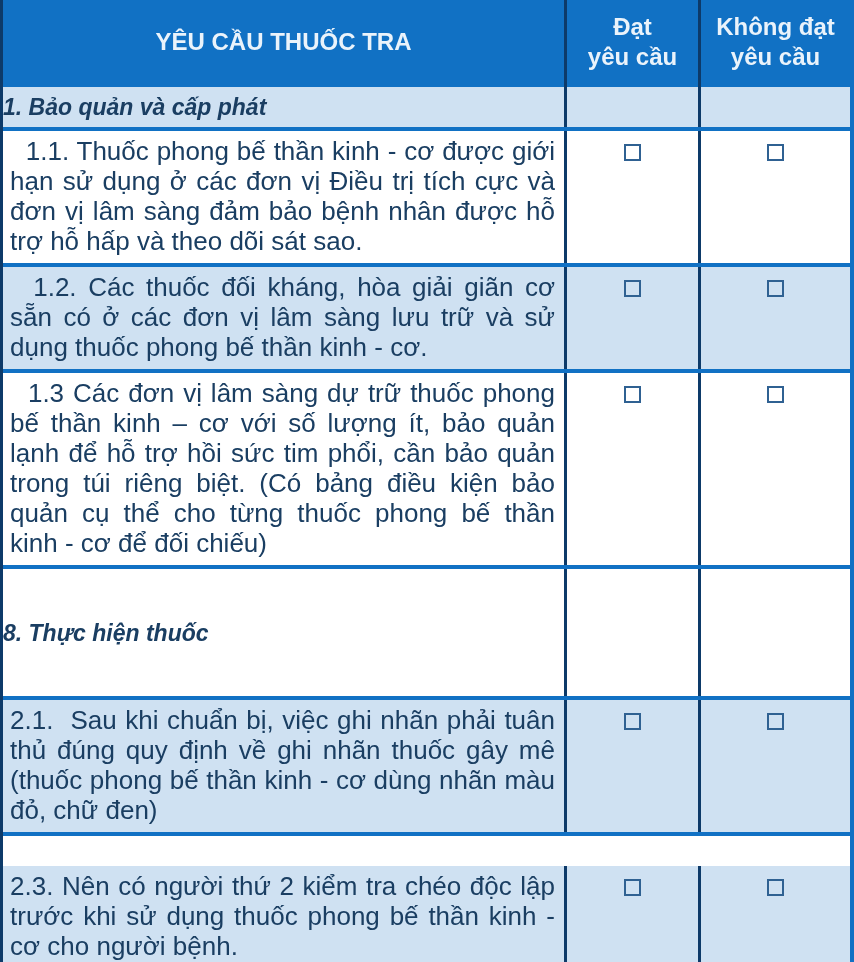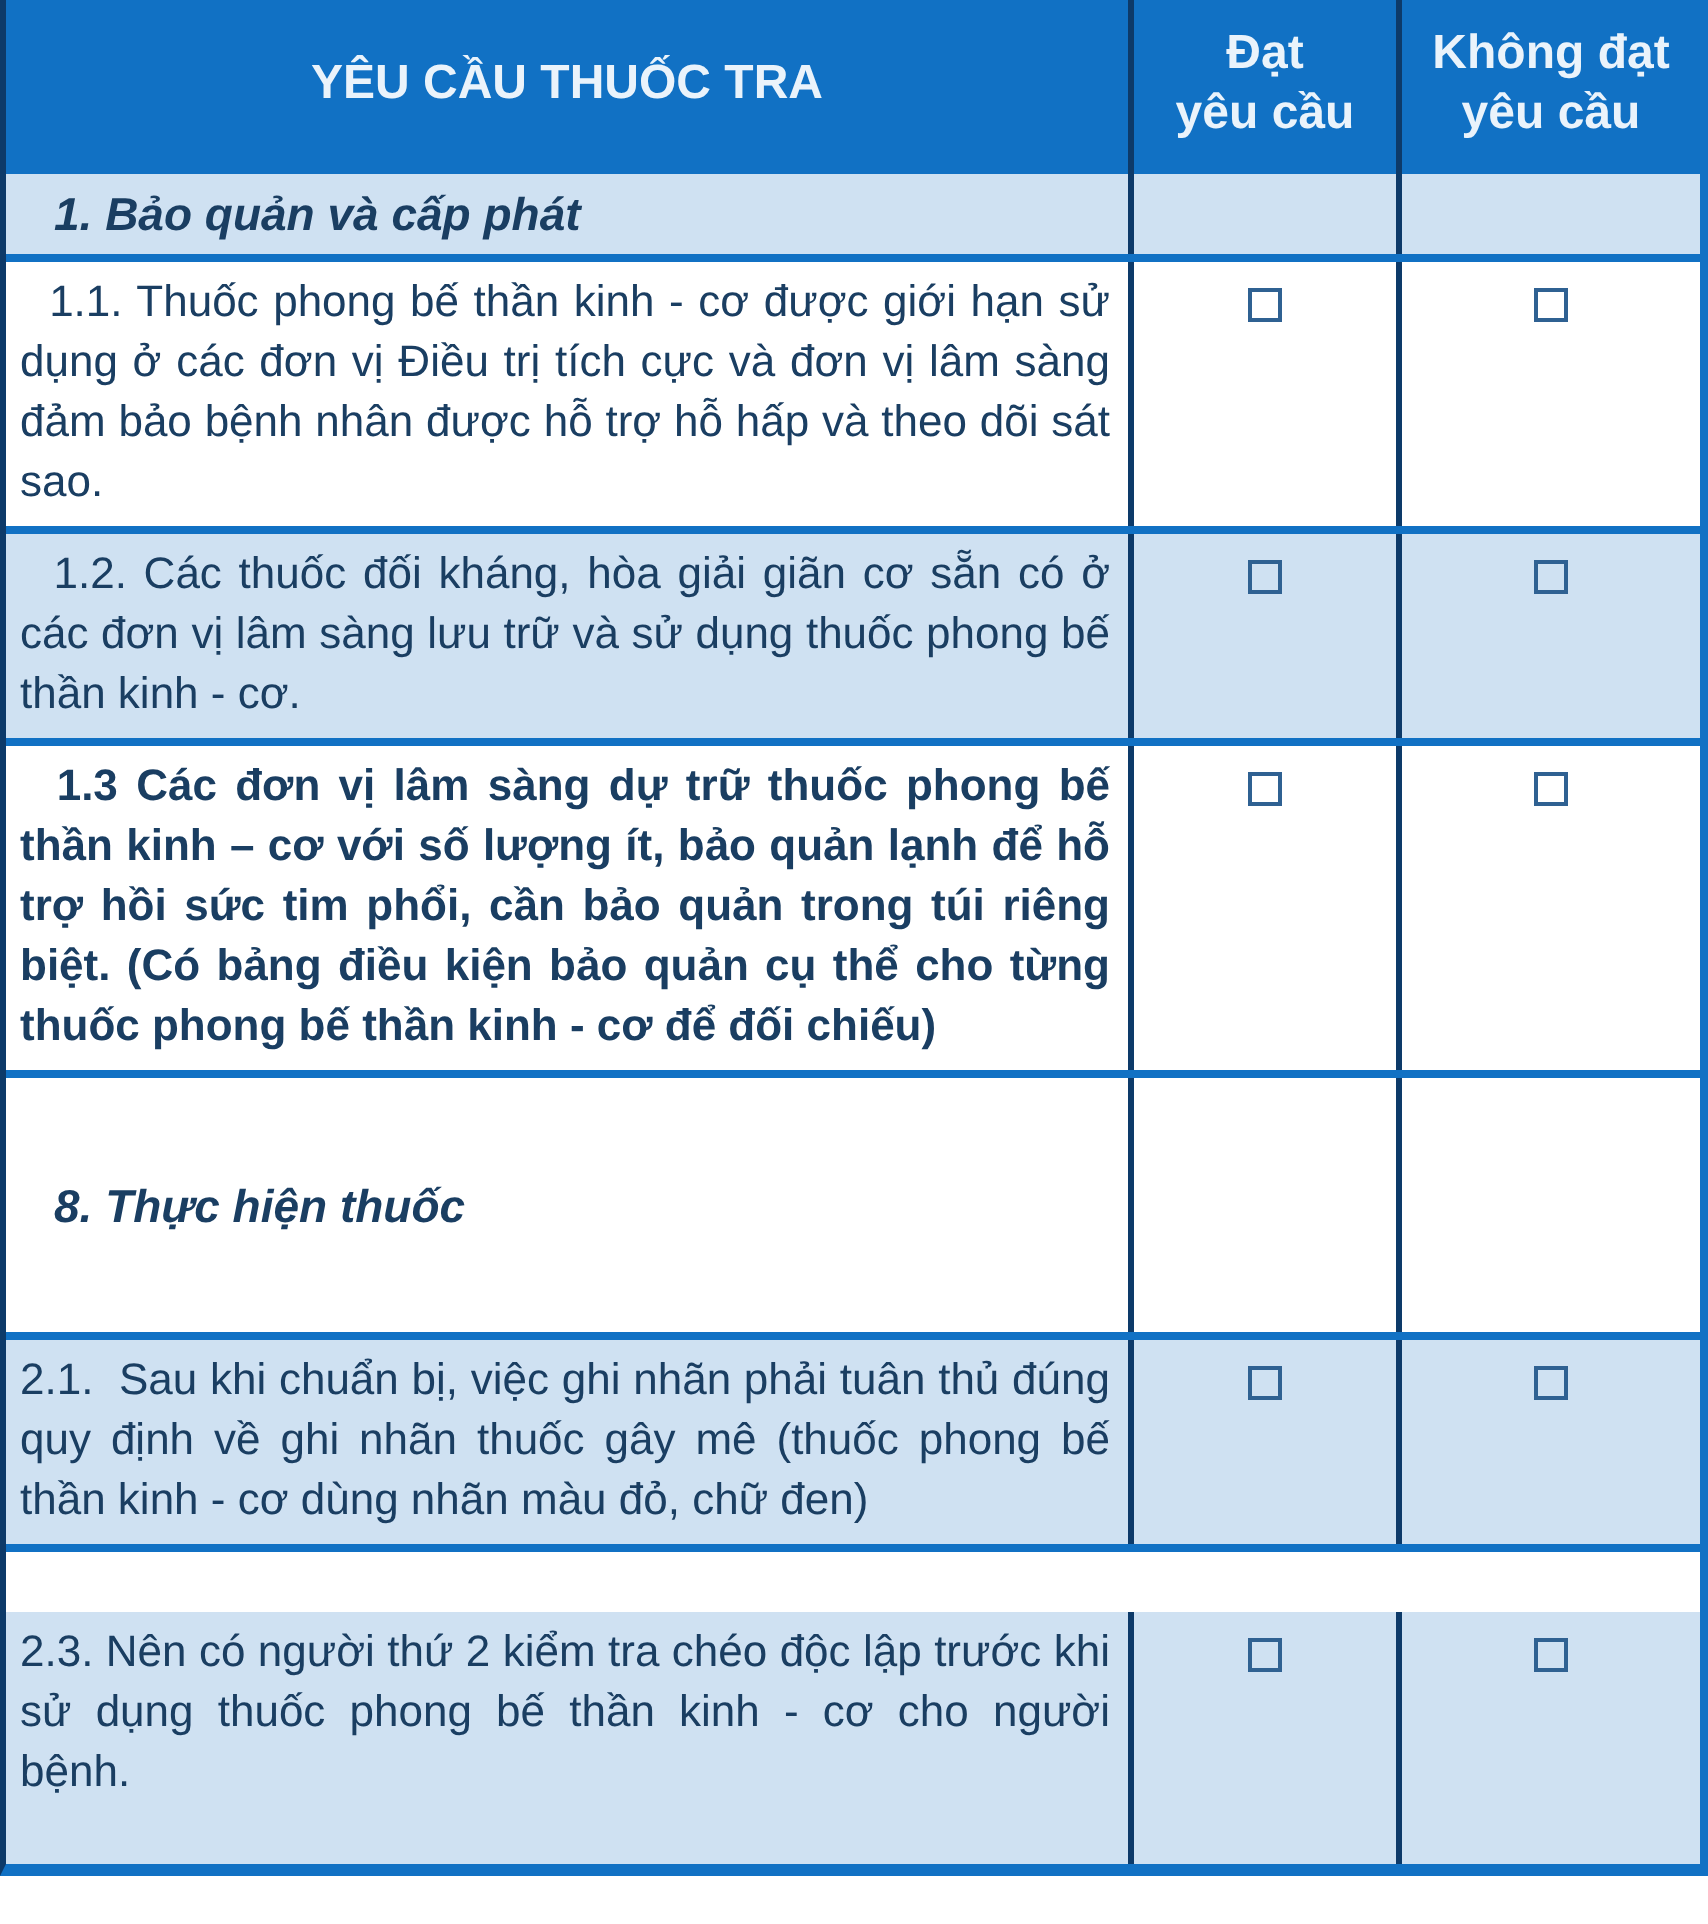--- a/index.html
+++ b/index.html
@@ -51,48 +51,48 @@
   .cell{box-sizing:border-box;}
   .c2,.c3{
     border-left:3px solid var(--navy);
     display:flex;
     justify-content:center;
     align-items:flex-start;
     padding-top:13px;
   }
   .c1{
     padding:5px 9px 7px 7px;
-    font-size:22px;
+    font-size:26px;
     line-height:30px;
     color:var(--text);
     text-align:justify;
   }
   .row.section .c1{
     font-weight:bold;
     font-style:italic;
     font-size:23px;
     text-align:left;
     display:flex;
     align-items:center;
-    padding:4px 24px;
+    padding:4px 0;
   }
   .checkbox{
     width:17px;
     height:17px;
     box-sizing:border-box;
     border:2px solid var(--cb);
     background:transparent;
     display:block;
     cursor:pointer;
   }
   
   #rows .row:nth-child(1){min-height:40px;}
   #rows .row:nth-child(2){min-height:129px;}
   #rows .row:nth-child(3){min-height:94px;}
-  #rows .row:nth-child(4){min-height:148px;font-weight:bold;}
+  #rows .row:nth-child(4){min-height:148px;}
   #rows .row:nth-child(5){min-height:127px;}
   #rows .row:nth-child(6){min-height:39px;}
   #rows .row:nth-child(7){min-height:126px;margin-top:30px;}
   #rows .row:nth-child(8){min-height:68px;}
   #rows .row:nth-child(9){min-height:98px;}
 </style>
 </head>
 <body>
 
 <div class="table">

